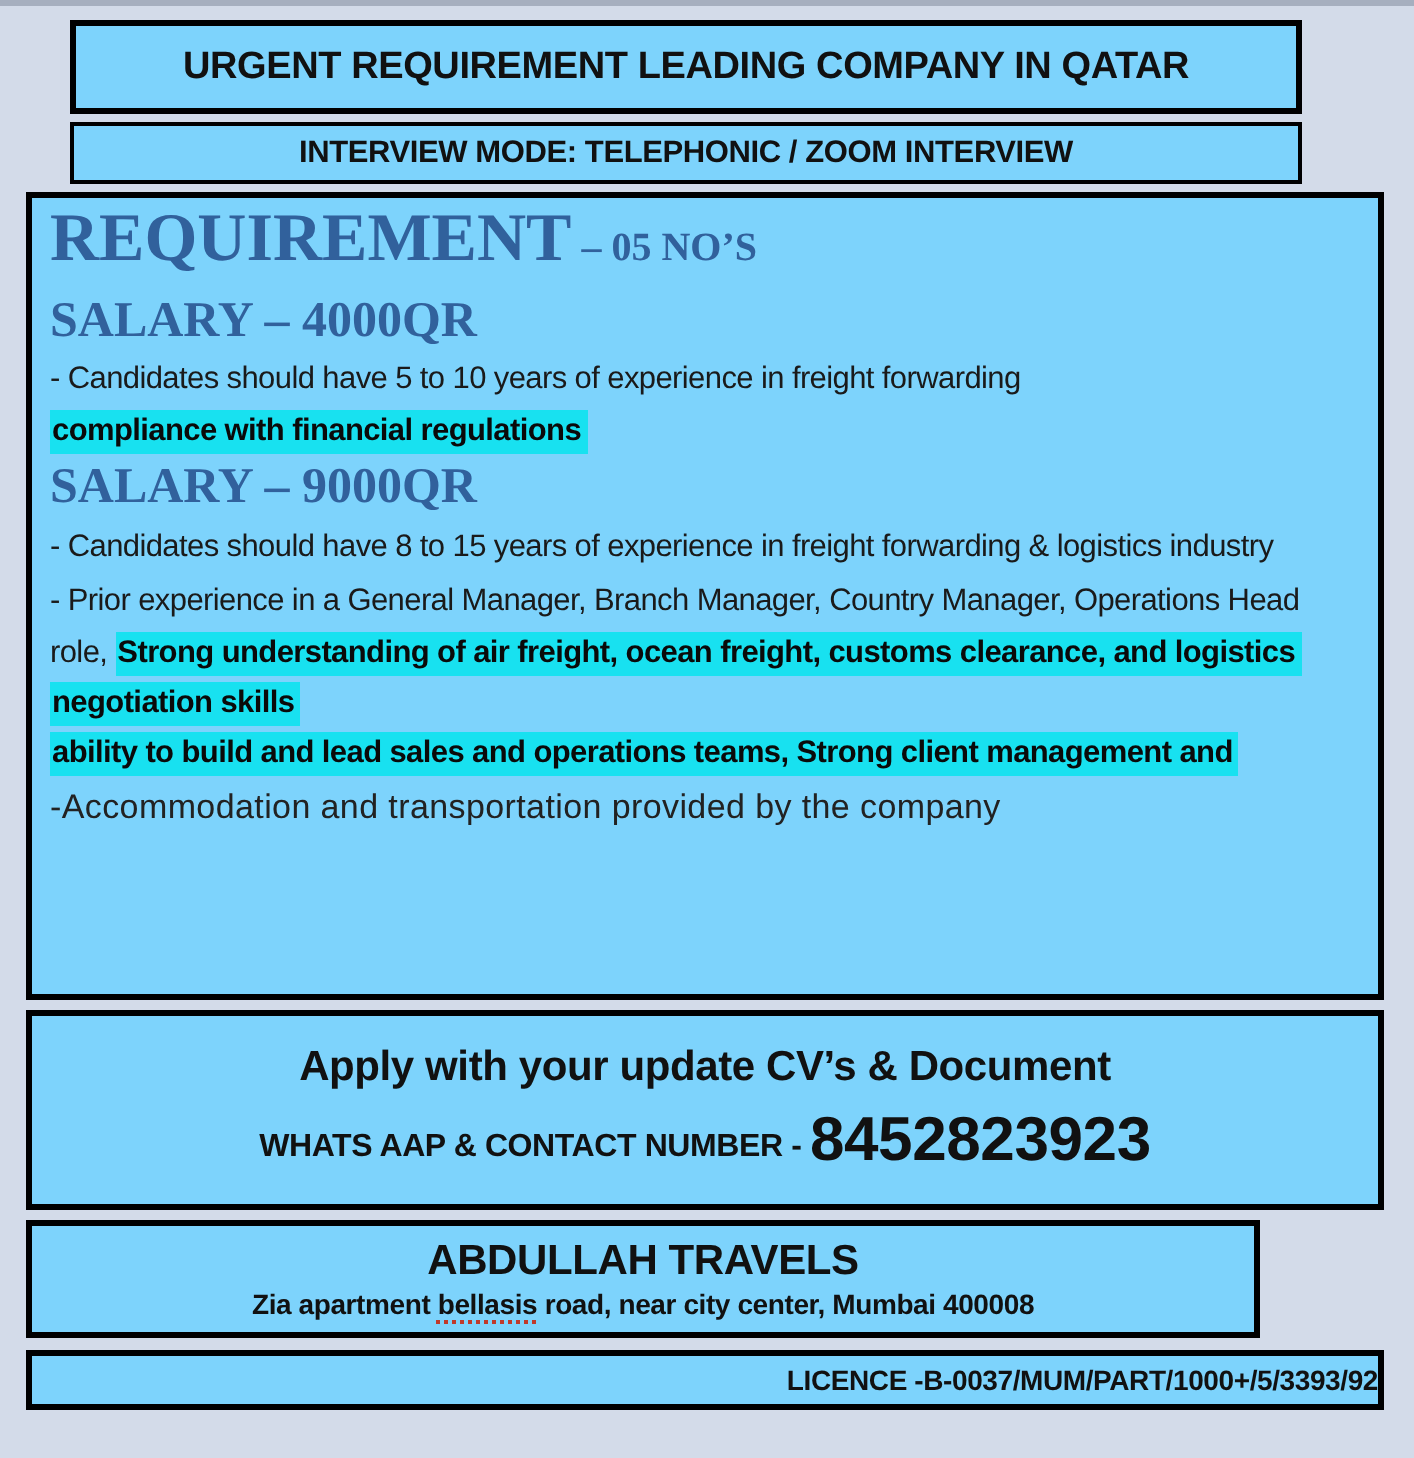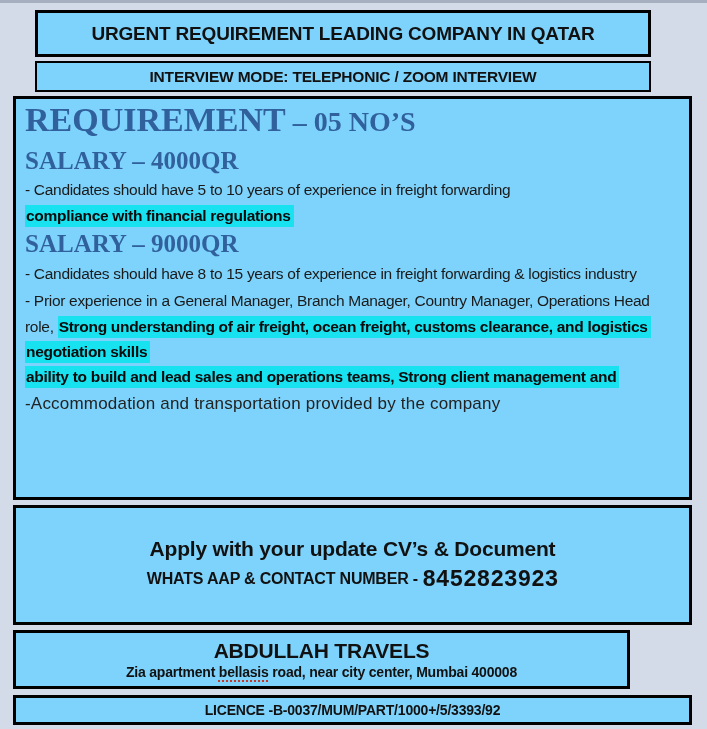--- a/index.html
+++ b/index.html
@@ -30,68 +30,68 @@
   }
   .main-box{
     width:679px;margin:4px 0 0 13px;height:404px;
     padding:2px 9px 0 9px;overflow:hidden;
   }
   .job-title{
     font-family:"Liberation Serif",serif;font-weight:bold;color:#31619C;
     line-height:38px;white-space:nowrap;
   }
   .job-title .big{font-size:34px;}
-  .job-title .count{font-size:28px;}
+  .job-title .count{font-size:20px;}
   .salary{
     font-family:"Liberation Serif",serif;font-weight:bold;color:#31619C;
     font-size:25px;line-height:32px;white-space:nowrap;
   }
   .bullet{
     font-size:15.5px;color:#1a1a1a;letter-spacing:-0.3px;
     line-height:26px;white-space:nowrap;
   }
   .hl-row{line-height:25px;white-space:nowrap;font-size:15.5px;}
   .hl-row .pre{color:#1a1a1a;font-weight:bold;letter-spacing:-0.3px;}
   .hl{
     background:#18E1F0;color:#0a0a0a;font-weight:bold;letter-spacing:-0.3px;
     padding:2px 3px 3px 1px;
   }
   .accom{
     font-size:17px;color:#222;letter-spacing:0.2px;line-height:27px;
     margin-top:1px;white-space:nowrap;
   }
   .gm-title{margin-top:3px;line-height:40px;}
   .apply-box{
-    width:679px;margin:5px 0 0 13px;height:120px;text-align:center;
+    width:679px;margin:5px 0 0 13px;height:100px;text-align:center;
     display:flex;flex-direction:column;justify-content:center;gap:6px;
   }
   .apply-heading{font-size:21px;font-weight:bold;color:#111;letter-spacing:-0.2px;}
   .email-link{
     font-size:20px;font-weight:bold;color:#1414D8;text-decoration:underline;
     letter-spacing:-0.2px;display:inline-block;
   }
   .contact-line{color:#111;letter-spacing:-0.2px;}
   .contact-label{font-size:16px;font-weight:bold;vertical-align:2px;}
-  .contact-number{font-size:23px;font-weight:bold;font-family:Liberation Mono, monospace;}
+  .contact-number{font-size:31px;font-weight:bold;}
   .company-box{
     width:617px;margin:5px 0 0 13px;height:59px;text-align:center;
     display:flex;flex-direction:column;justify-content:center;gap:1px;
   }
   .company-name{font-size:21px;font-weight:bold;color:#111;letter-spacing:-0.2px;}
   .company-address{font-size:14px;font-weight:bold;color:#111;letter-spacing:-0.2px;}
   .misspelled{
     text-decoration:underline;
     text-decoration-style:dotted;
     text-decoration-color:#C0392B;
     text-decoration-thickness:2px;
     text-underline-offset:3px;
   }
   .licence-box{
     width:679px;margin:6px 0 0 13px;height:30px;
-    display:flex;align-items:center;justify-content:center;
+    display:flex;align-items:center;justify-content:flex-end;
   }
   .licence-box .txt{font-size:14px;font-weight:bold;color:#111;letter-spacing:-0.2px;}
 </style>
 </head>
 <body>
 
 <div class="top-strip"></div>
 
 <div class="box title-box">
   <span class="txt">URGENT REQUIREMENT LEADING COMPANY IN QATAR</span>

